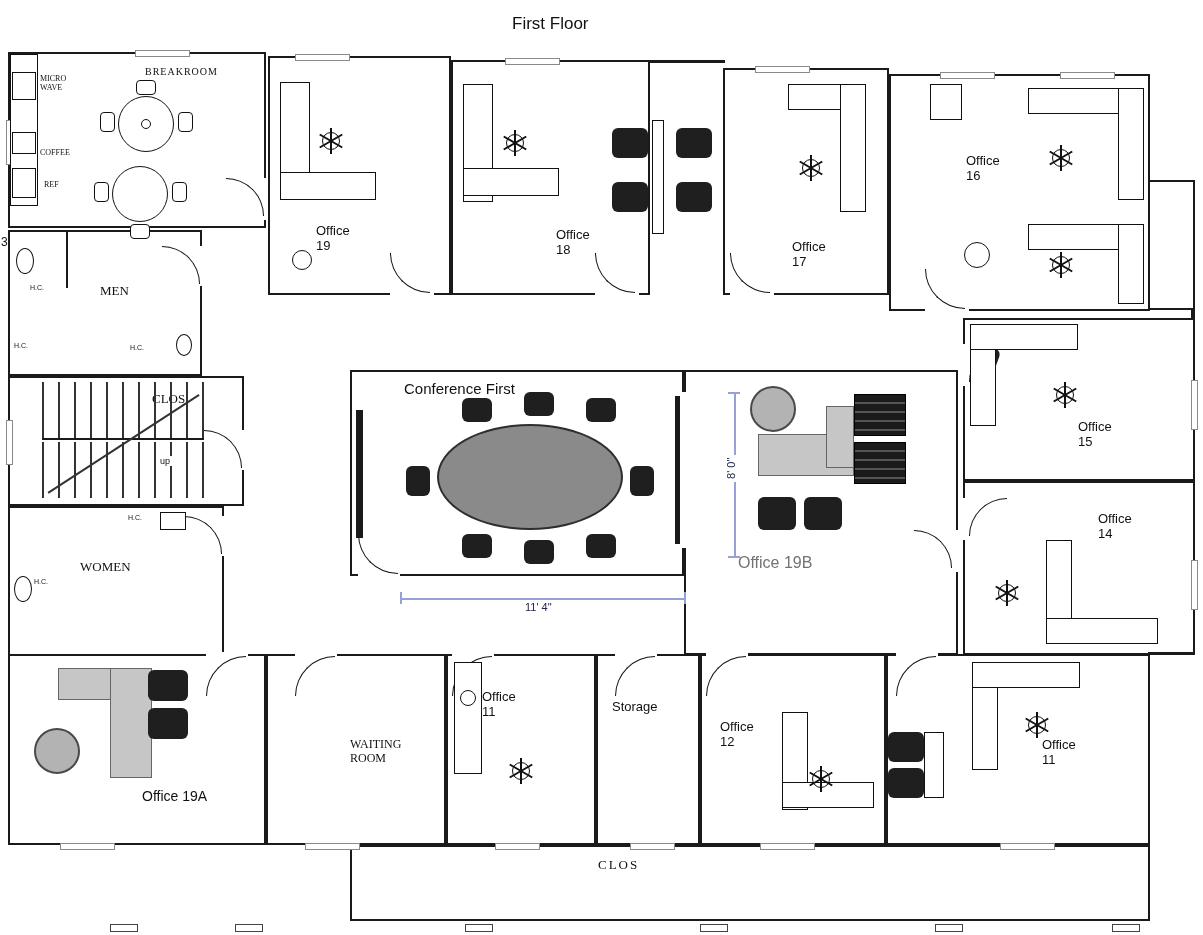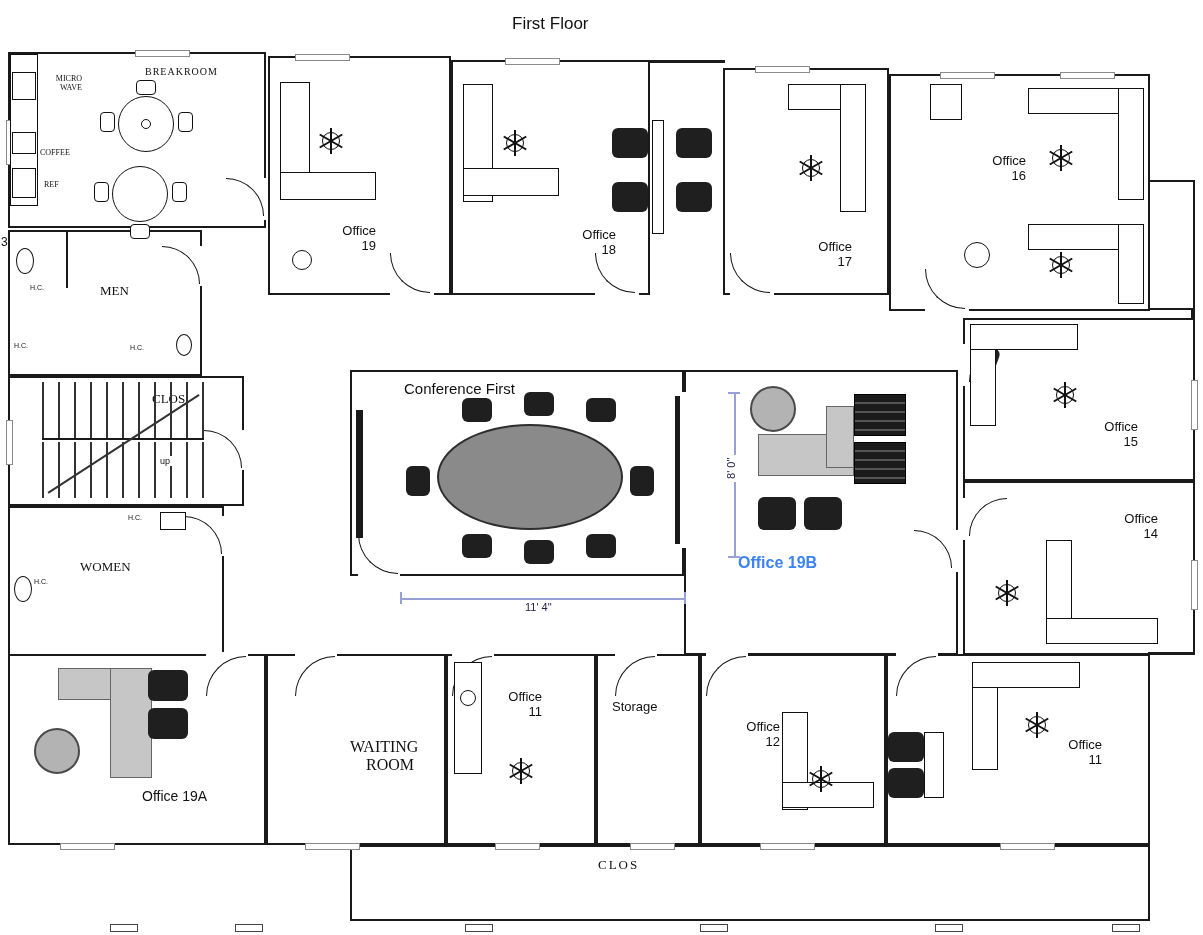--- a/index.html
+++ b/index.html
@@ -3,21 +3,21 @@
 <meta charset="utf-8">
 <style>
   html,body{margin:0;padding:0;background:#fff}
   #plan{position:relative;width:1203px;height:935px;background:#fff;overflow:hidden;
         font-family:"Liberation Sans",sans-serif;color:#111}
   .room{position:absolute;border:2px solid #1a1a1a;background:transparent;box-sizing:border-box}
   .wall{position:absolute;background:#1a1a1a}
   .gap{position:absolute;background:#fff}
   .lbl{position:absolute;white-space:nowrap;line-height:1.15}
   .serif{font-family:"Liberation Serif",serif}
-  .two{text-align:right;white-space:normal}
+  .two{text-align:left;white-space:normal}
   .two span{display:block}
   .win{position:absolute;background:#fff;border:1px solid #8a8a8a;box-sizing:border-box}
   .foot{position:absolute;background:#fff;border:1.5px solid #444;box-sizing:border-box}
   .arc{position:absolute;box-sizing:border-box}
   .arc-tl{border-left:1.4px solid #111;border-top:1.4px solid #111;border-top-left-radius:100%}
   .arc-tr{border-right:1.4px solid #111;border-top:1.4px solid #111;border-top-right-radius:100%}
   .arc-bl{border-left:1.4px solid #111;border-bottom:1.4px solid #111;border-bottom-left-radius:100%}
   .deskw{position:absolute;background:#fff;border:1.6px solid #111;box-sizing:border-box}
   .deskg{position:absolute;background:#c6c6c6;border:1.4px solid #666;box-sizing:border-box}
   .cdark{position:absolute;background:#1f1f1f;border-radius:6px}
@@ -28,21 +28,21 @@
   .chair{position:absolute;width:26px;height:26px}
   .chair .ring{position:absolute;left:4px;top:4px;width:18px;height:18px;border:1.6px solid #111;border-radius:50%;box-sizing:border-box}
   .chair .sp{position:absolute;left:12px;top:0;width:2px;height:26px;background:#111}
   .chair .sp2{transform:rotate(60deg)}
   .chair .sp3{transform:rotate(-60deg)}
   .stairs{position:absolute;background:repeating-linear-gradient(90deg,#333 0 2px,transparent 2px 16px)}
   .diag{position:absolute;height:1.5px;background:#333;transform-origin:left center}
   .dim{position:absolute;background:#98a0d8}
   .dimlbl{font-size:11px;color:#22254a}
   .rot{transform:rotate(-90deg);transform-origin:center}
-  .red{color:#3b82f6;font-weight:bold}
+  .red{color:#737373;font-weight:normal}
   .printer{position:absolute;border:1px solid #000;background:repeating-linear-gradient(180deg,#1b1b1b 0 7px,#555 7px 9px)}
 </style>
 </head>
 <body>
 
 <div id="plan">
 
   <div class="lbl" style="left:512px;top:14px;font-size:17px">First Floor</div>
   <div class="lbl serif" style="left:598px;top:858px;font-size:13px;letter-spacing:2px">CLOS</div>
   <div class="lbl" style="left:1px;top:236px;font-size:12px">3</div>
@@ -304,21 +304,21 @@
   <div class="cdark" style="left:804px;top:497px;width:38px;height:33px"></div>
   <div class="lbl red" style="left:738px;top:554px;font-size:16px">Office 19B</div>
 
   <div class="deskg" style="left:58px;top:668px;width:94px;height:32px"></div>
   <div class="deskg" style="left:110px;top:668px;width:42px;height:110px"></div>
   <div class="gchair" style="left:34px;top:728px;width:46px;height:46px"></div>
   <div class="cdark" style="left:148px;top:670px;width:40px;height:31px"></div>
   <div class="cdark" style="left:148px;top:708px;width:40px;height:31px"></div>
   <div class="lbl" style="left:142px;top:788px;font-size:14px">Office 19A</div>
 
-  <div class="lbl serif two" style="left:350px;top:738px;width:64px;font-size:16px">
+  <div class="lbl serif two" style="left:350px;top:738px;width:64px;font-size:12px">
     <span>WAITING</span>
     <span>ROOM</span>
   </div>
 
   <div class="deskw" style="left:454px;top:662px;width:28px;height:112px"></div>
   <div class="rtable" style="left:460px;top:690px;width:16px;height:16px"></div>
   <div class="chair" style="left:508px;top:758px">
     <div class="ring"></div>
     <div class="sp"></div>
     <div class="sp sp2"></div>

